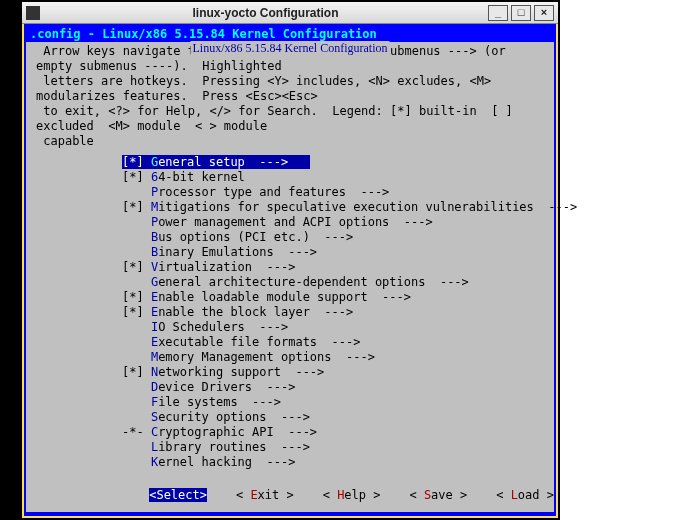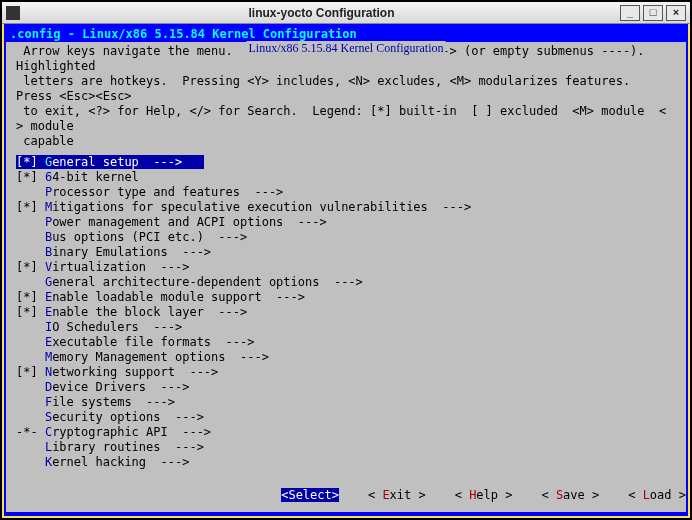--- a/index.html
+++ b/index.html
@@ -5,26 +5,27 @@
 * { margin: 0; padding: 0; box-sizing: border-box; }
 body {
   width: 692px;
   height: 520px;
   font-family: "DejaVu Sans Mono", "Courier New", monospace;
   font-size: 12px;
   background: #fff;
   overflow: hidden;
 }
 .window {
-  width: 692px;
+  width: 560px;
   height: 520px;
   border: 2px solid #000;
   background: #000;
   display: flex;
   flex-direction: column;
+  padding-left: 20px;
 }
 .titlebar {
   height: 22px;
   background: linear-gradient(#f5f5f5, #d8d8d8);
   border-bottom: 1px solid #888;
   display: flex;
   align-items: center;
   padding: 0 4px;
   font-family: sans-serif;
   font-size: 12px;
@@ -89,20 +90,21 @@
   padding: 2px 10px 0 10px;
   color: #000;
 }
 .help-text {
   line-height: 15px;
   white-space: pre-wrap;
   margin-bottom: 4px;
 }
 .menu-area {
   margin-top: 6px;
+  margin-left: 86px;
   line-height: 15px;
 }
 .menu-row {
   white-space: pre;
 }
 .menu-row .prefix { display: inline; }
 .menu-row .hotkey { color: #0000a8; }
 .menu-row.selected {
   display: inline-block;
 }

